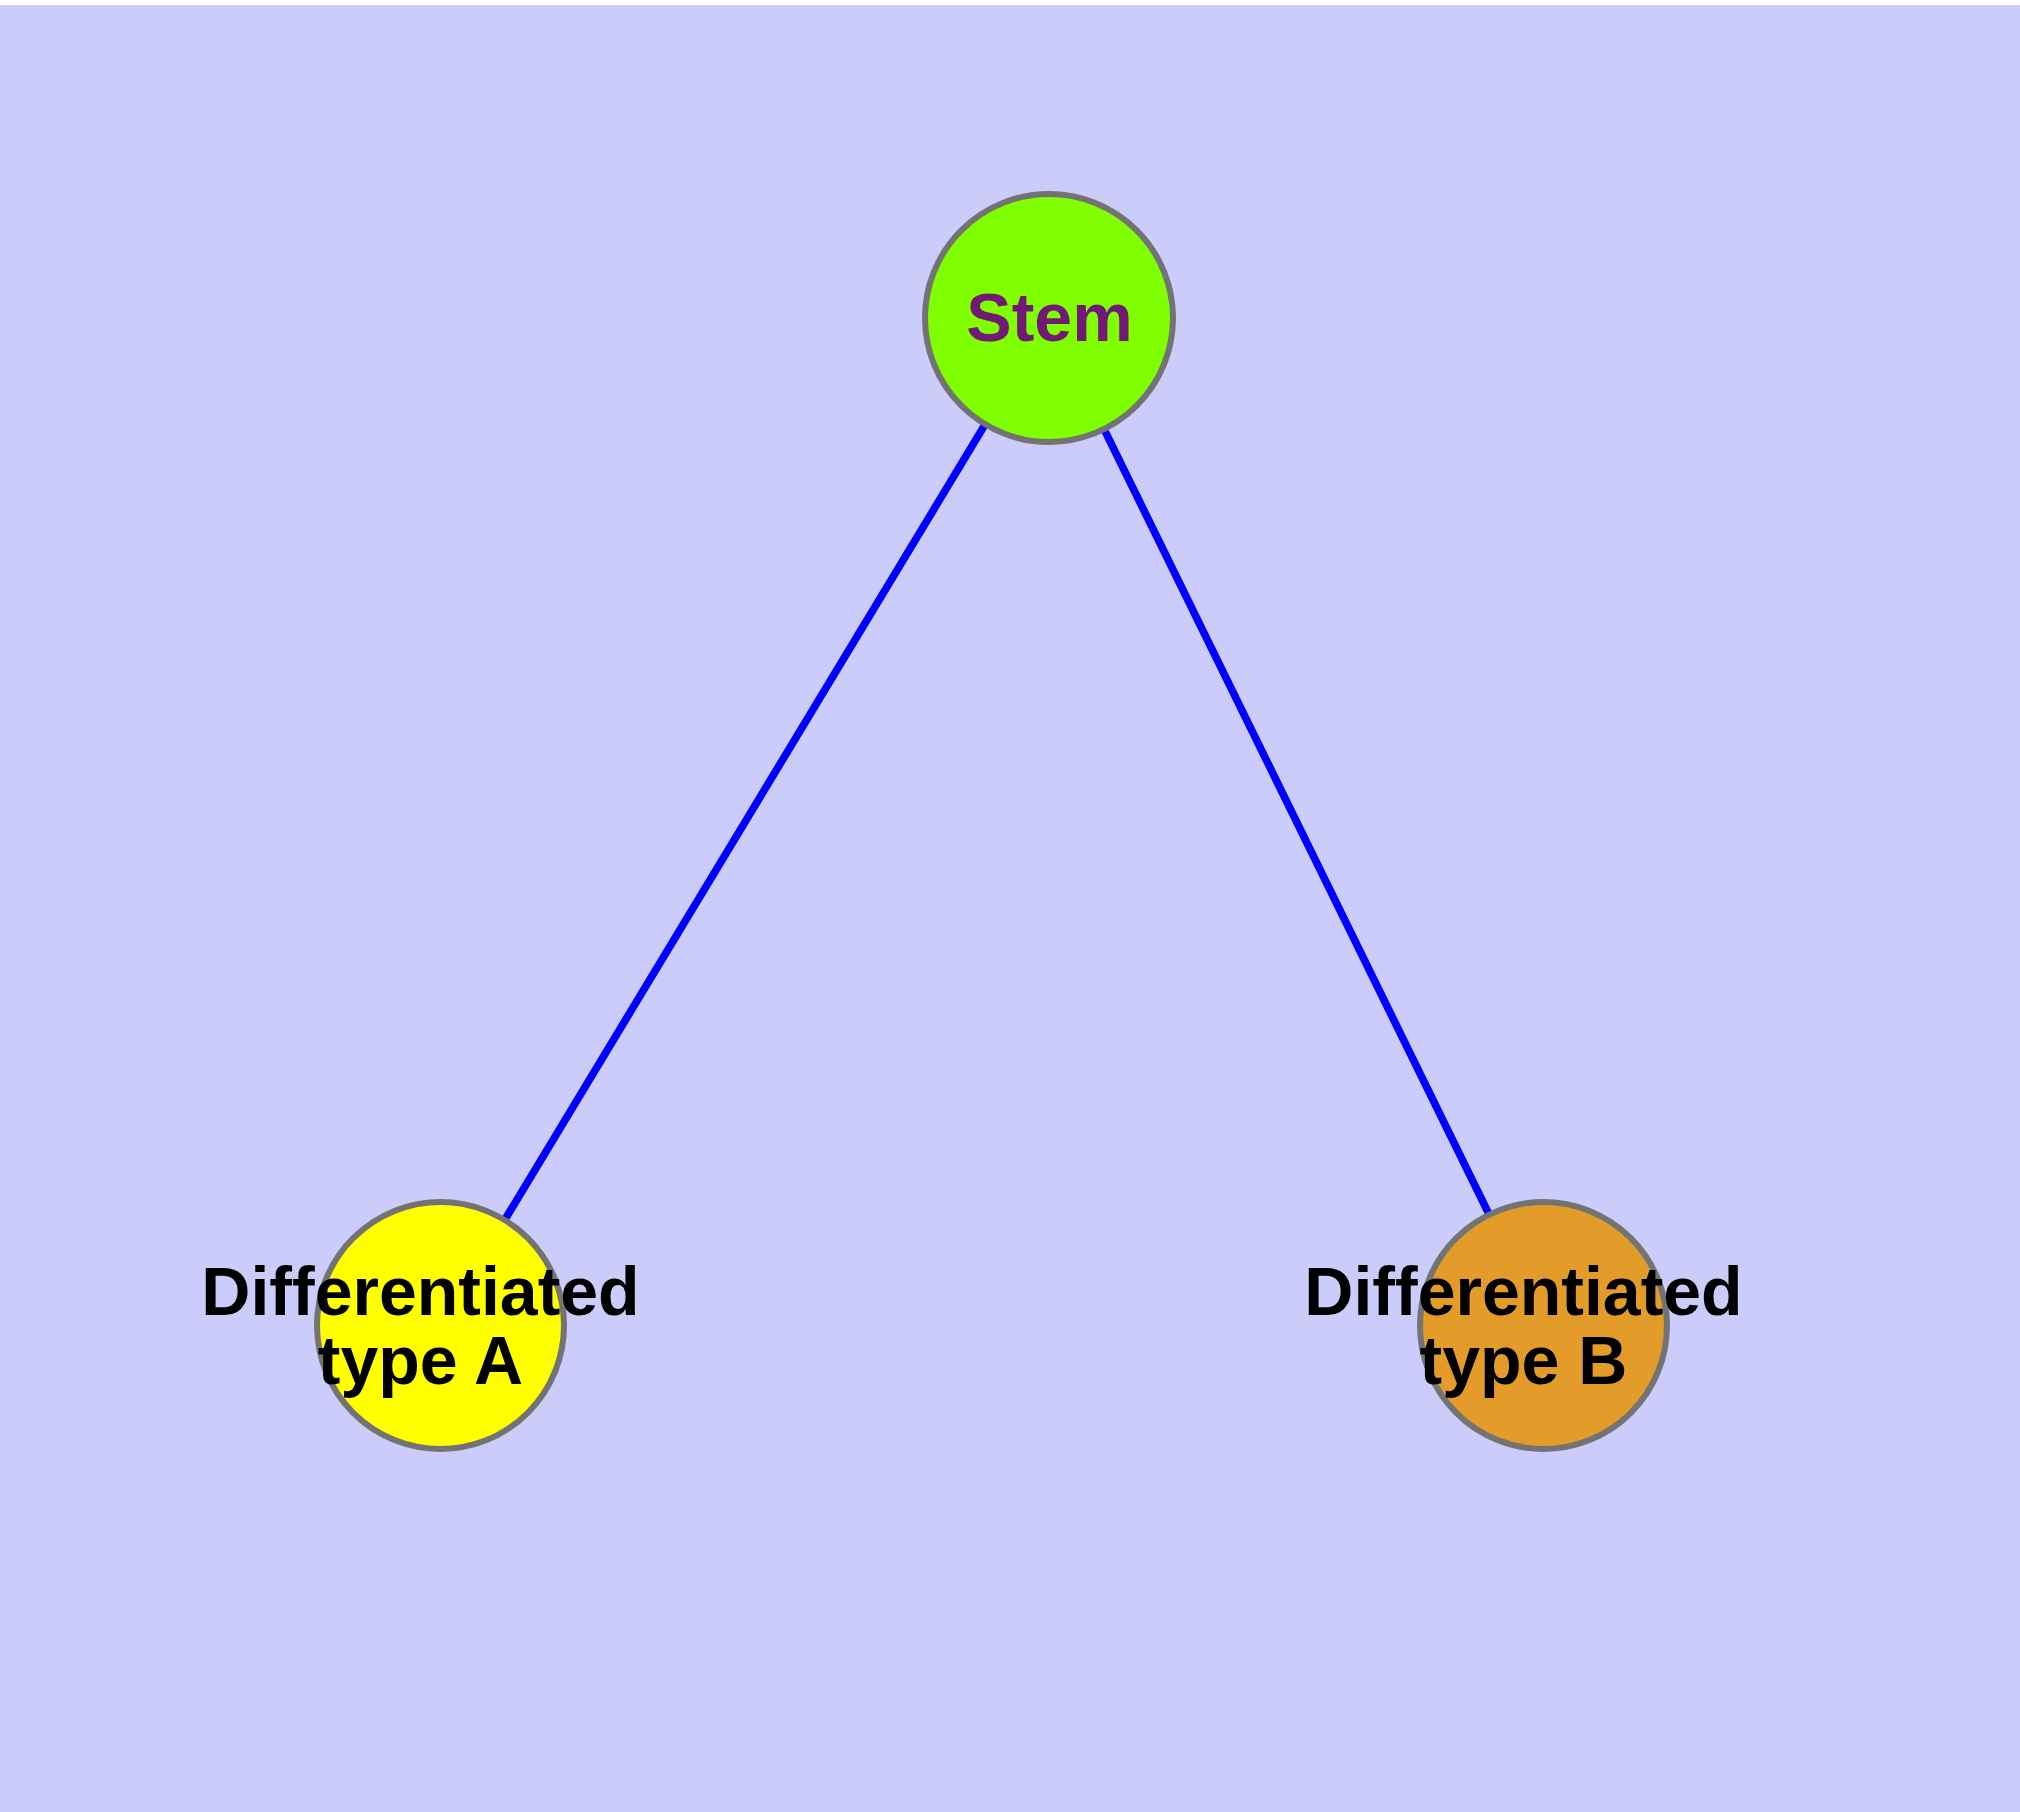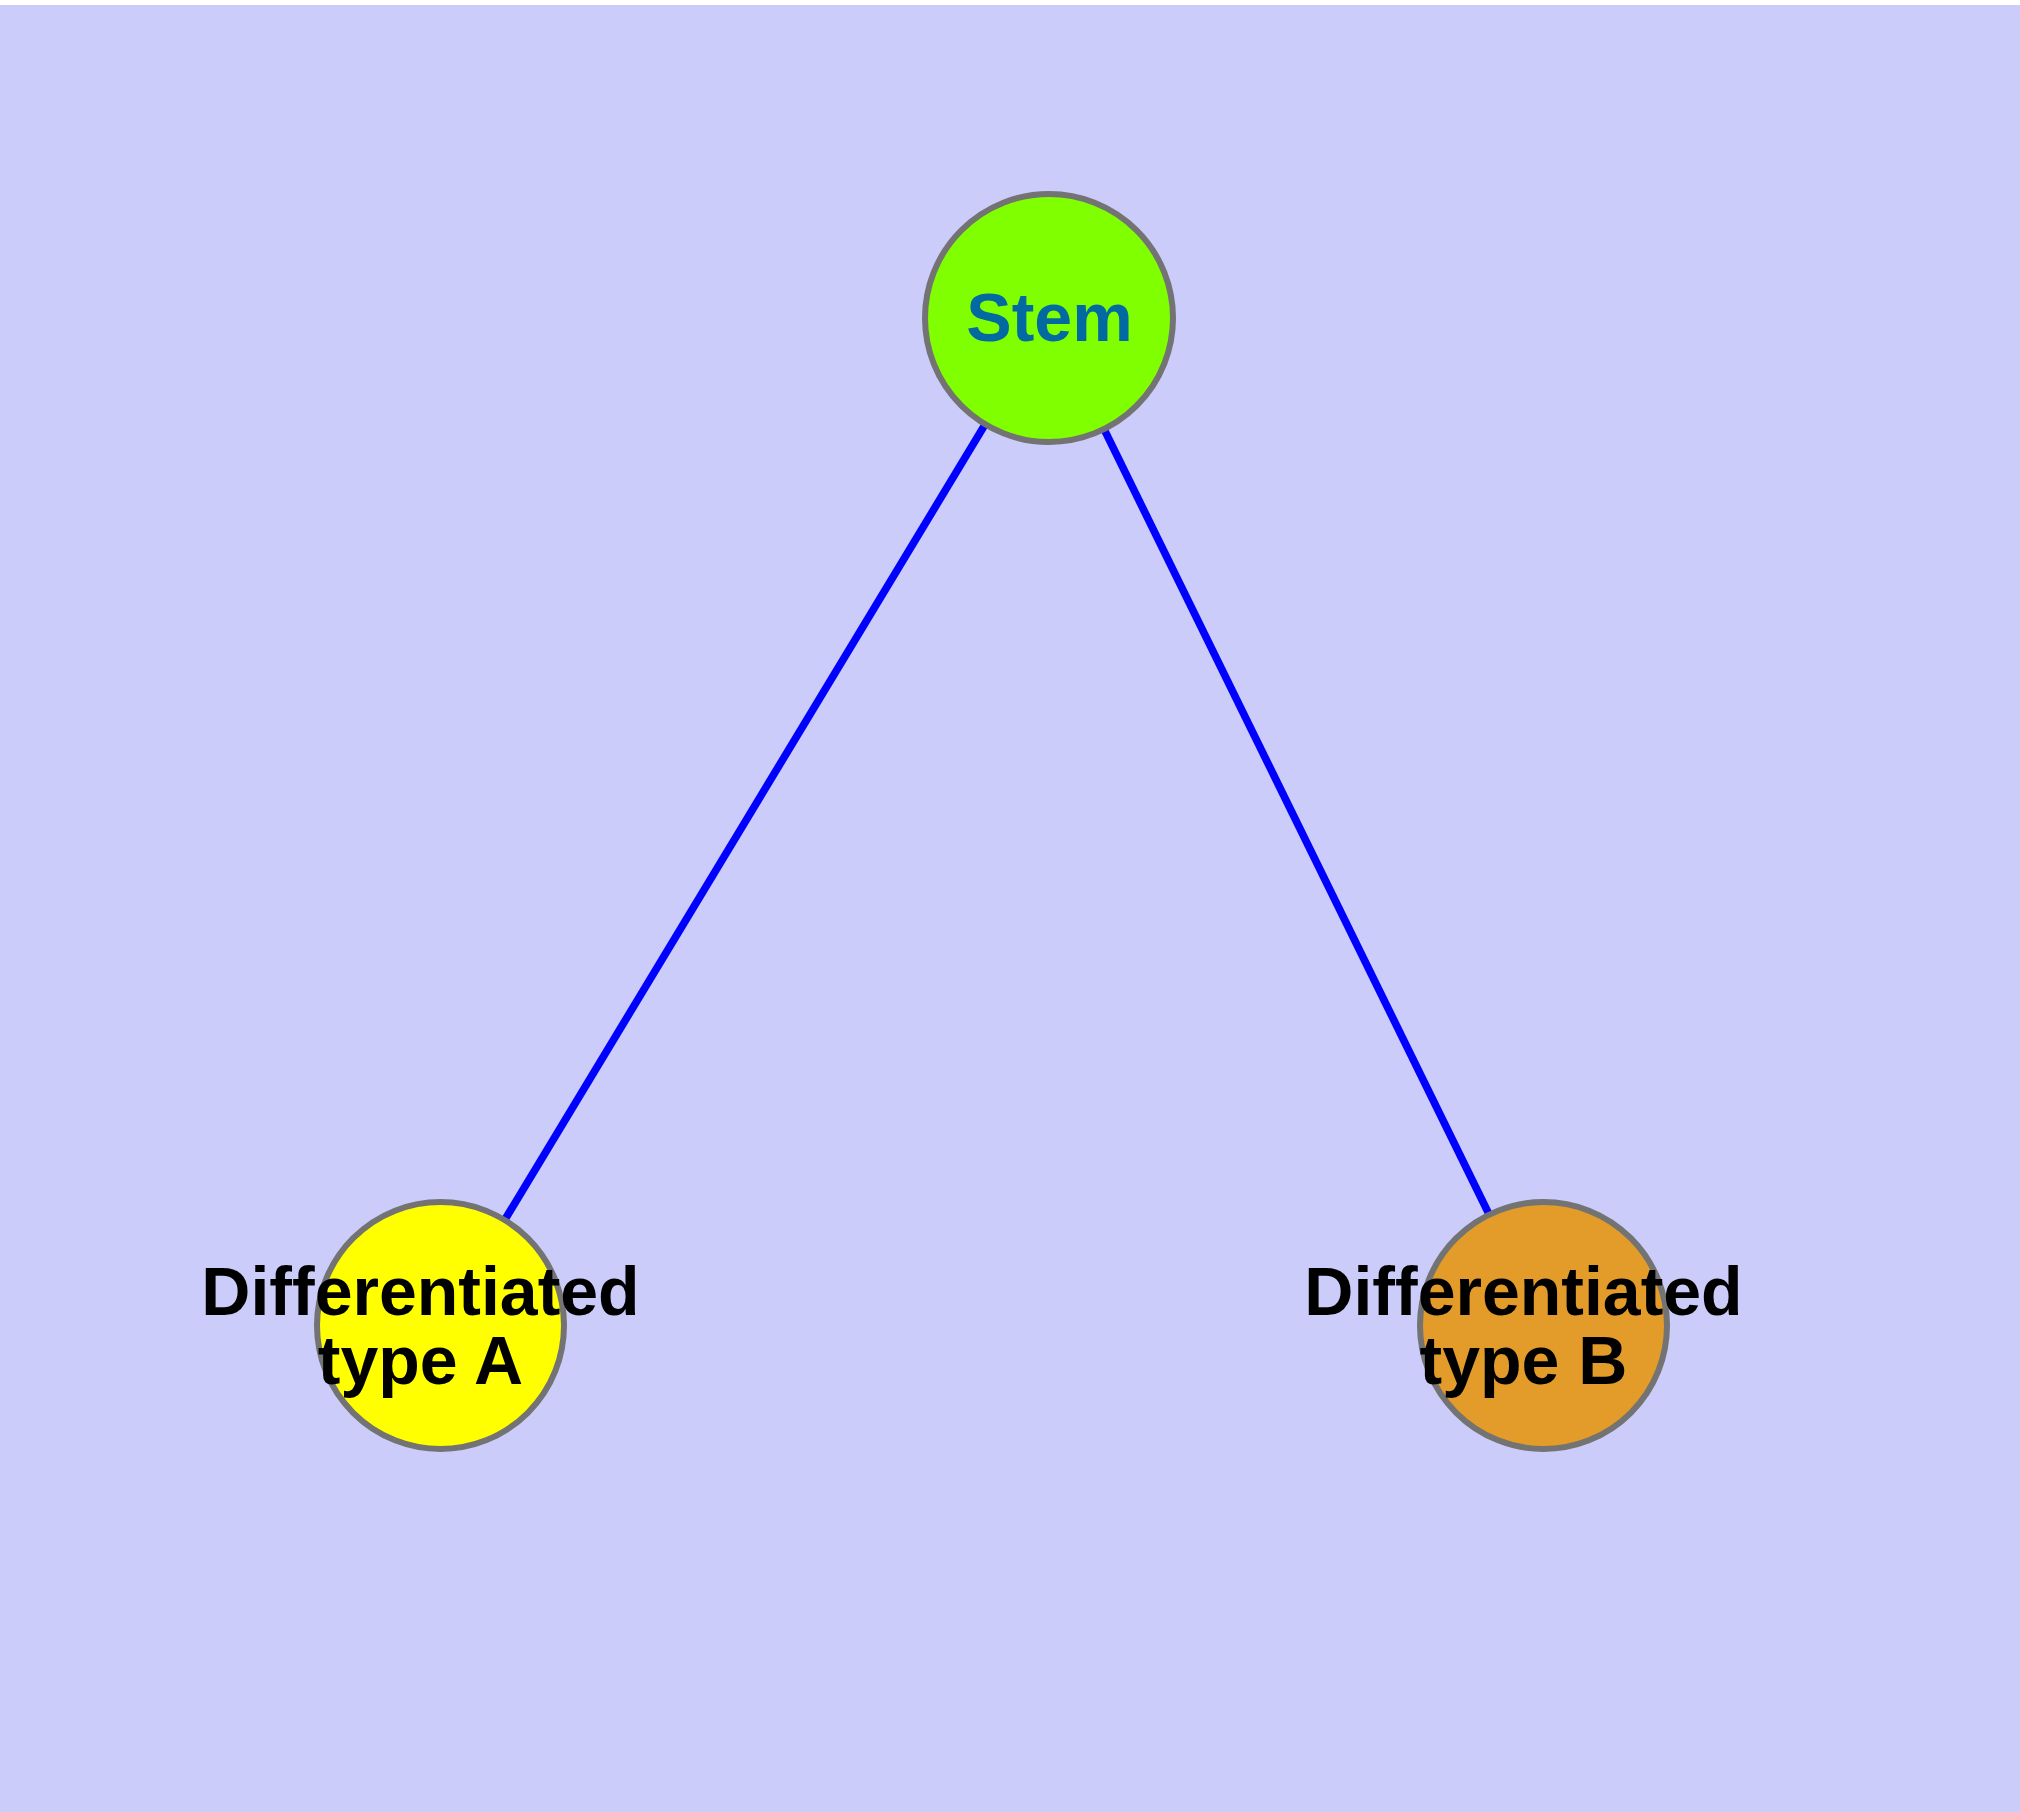--- a/index.html
+++ b/index.html
@@ -57,21 +57,21 @@
       <line x1="1238" y1="375" x2="520" y2="1564" stroke="#0000ff" stroke-width="9" stroke-linecap="butt"></line>
       <line x1="1238" y1="375" x2="1821" y2="1564" stroke="#0000ff" stroke-width="9" stroke-linecap="butt"></line>
     </svg>
 
   <div id="node-layer">
       <div class="node" style="left: 922px; top: 191px; width: 254px; height: 254px; background: rgb(127, 255, 0); border-color: rgb(115, 115, 115); border-width: 6px;"></div>
       <div class="node" style="left: 314px; top: 1199px; width: 253px; height: 253px; background: rgb(255, 255, 0); border-color: rgb(115, 115, 115); border-width: 6px;"></div>
       <div class="node" style="left: 1417px; top: 1199px; width: 253px; height: 253px; background: rgb(227, 155, 41); border-color: rgb(115, 115, 115); border-width: 6px;"></div>
     </div>
   <div id="label-layer">
-      <div class="node-label" style="font-size: 68px; color: #0369a1; width: 1017px; left: 541px; top: 318px; transform: translateY(-50%);">Stem</div>
+      <div class="node-label" style="font-size: 68px; color: #701a75; width: 1017px; left: 541px; top: 318px; transform: translateY(-50%);">Stem</div>
       <div class="node-label" style="font-size: 68px; color: rgb(0, 0, 0); width: 1017px; left: -88px; top: 1326px; transform: translateY(-50%);">Differentiated
 type A</div>
       <div class="node-label" style="font-size: 68px; color: rgb(0, 0, 0); width: 1017px; left: 1015px; top: 1326px; transform: translateY(-50%);">Differentiated
 type B</div>
     </div>
 
 </div>
 
 
 </body></html>

